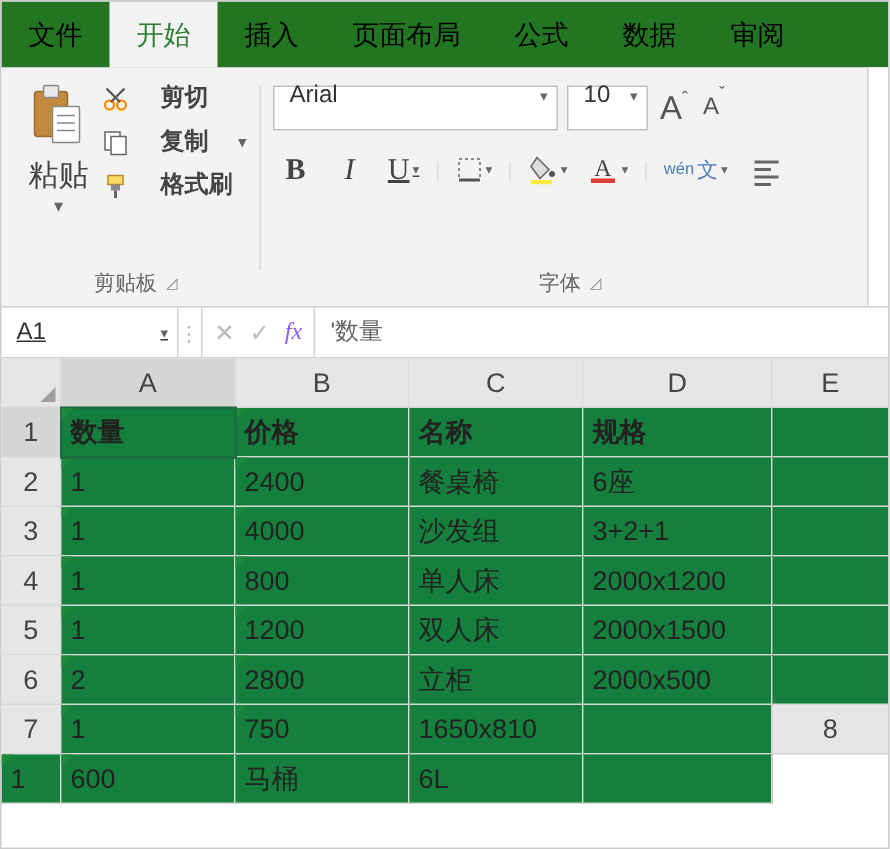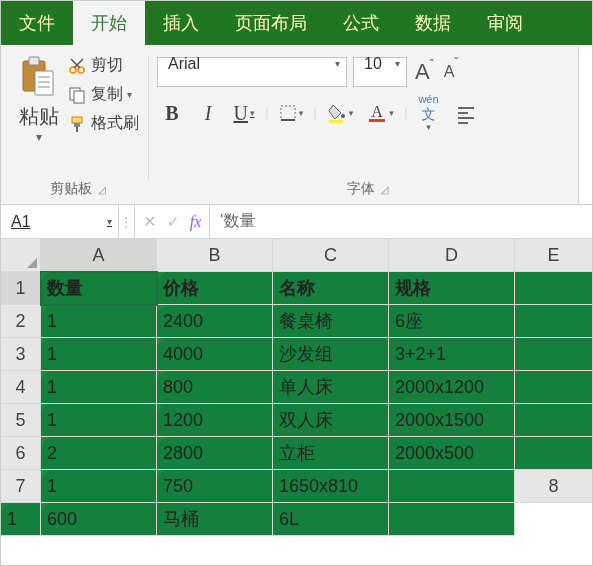--- a/index.html
+++ b/index.html
@@ -17,21 +17,21 @@
   
   .tabs {
     display: flex;
     align-items: stretch;
     background: #2b7d2b; 
     background: #227622;
     height: 44px;
   }
   .tab {
     padding: 10px 18px 0 18px;
-    color: #fef9c3;
+    color: #000000;
     font-size: 18px;
     cursor: pointer;
     position: relative;
   }
   .tab.active {
     background: #f3f3f3;
     color: #2e7d32;
   }
 
   
@@ -104,24 +104,25 @@
   }
   .clip-small {
     display: flex;
     flex-direction: column;
     gap: 8px;
     padding: 4px 2px 0 4px;
   }
   .clip-small .item {
     display: flex;
     align-items: center;
-    gap: 4px;
+    gap: 20px;
     font-size: 16px;
     color: #444;
     cursor: pointer;
+    font-weight: bold;
   }
   .clip-small .ico {
     width: 20px;
     height: 20px;
     display: inline-flex;
     align-items: center;
     justify-content: center;
   }
 
   
@@ -177,21 +178,20 @@
   .font-btn .caret { font-size: 9px; }
   .b { font-weight: bold; font-family: "Times New Roman", serif; }
   .i { font-style: italic; font-family: "Times New Roman", serif; }
   .u { text-decoration: underline; font-family: "Times New Roman", serif; }
   .border-btn svg, .fill-btn svg, .fontcolor-btn svg { display: block; }
   .wen-btn {
     font-size: 14px;
     line-height: 1;
     color: #4a7db5;
     text-align: center;
-    flex-direction: column;
   }
   .wen-btn .pin { font-size: 11px; color: #4a7db5; display:block; }
   .align-btn {
     display: flex;
     flex-direction: column;
     gap: 3px;
     width: 22px;
     padding-left:4px;
   }
   .align-btn div { height: 2px; background: #666; }

